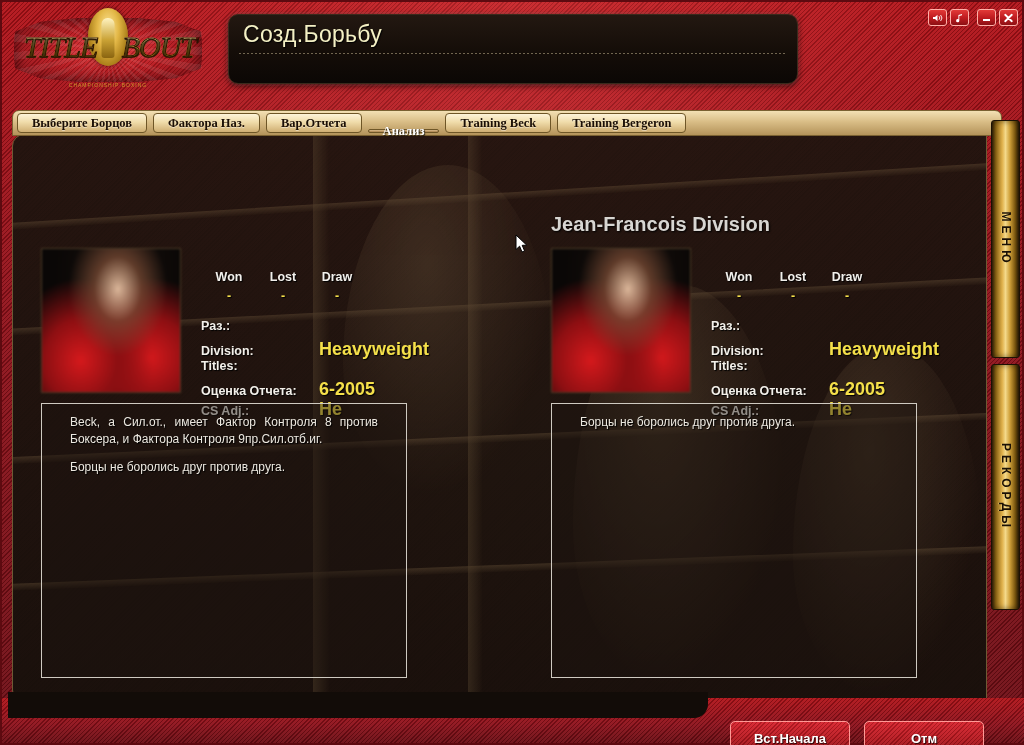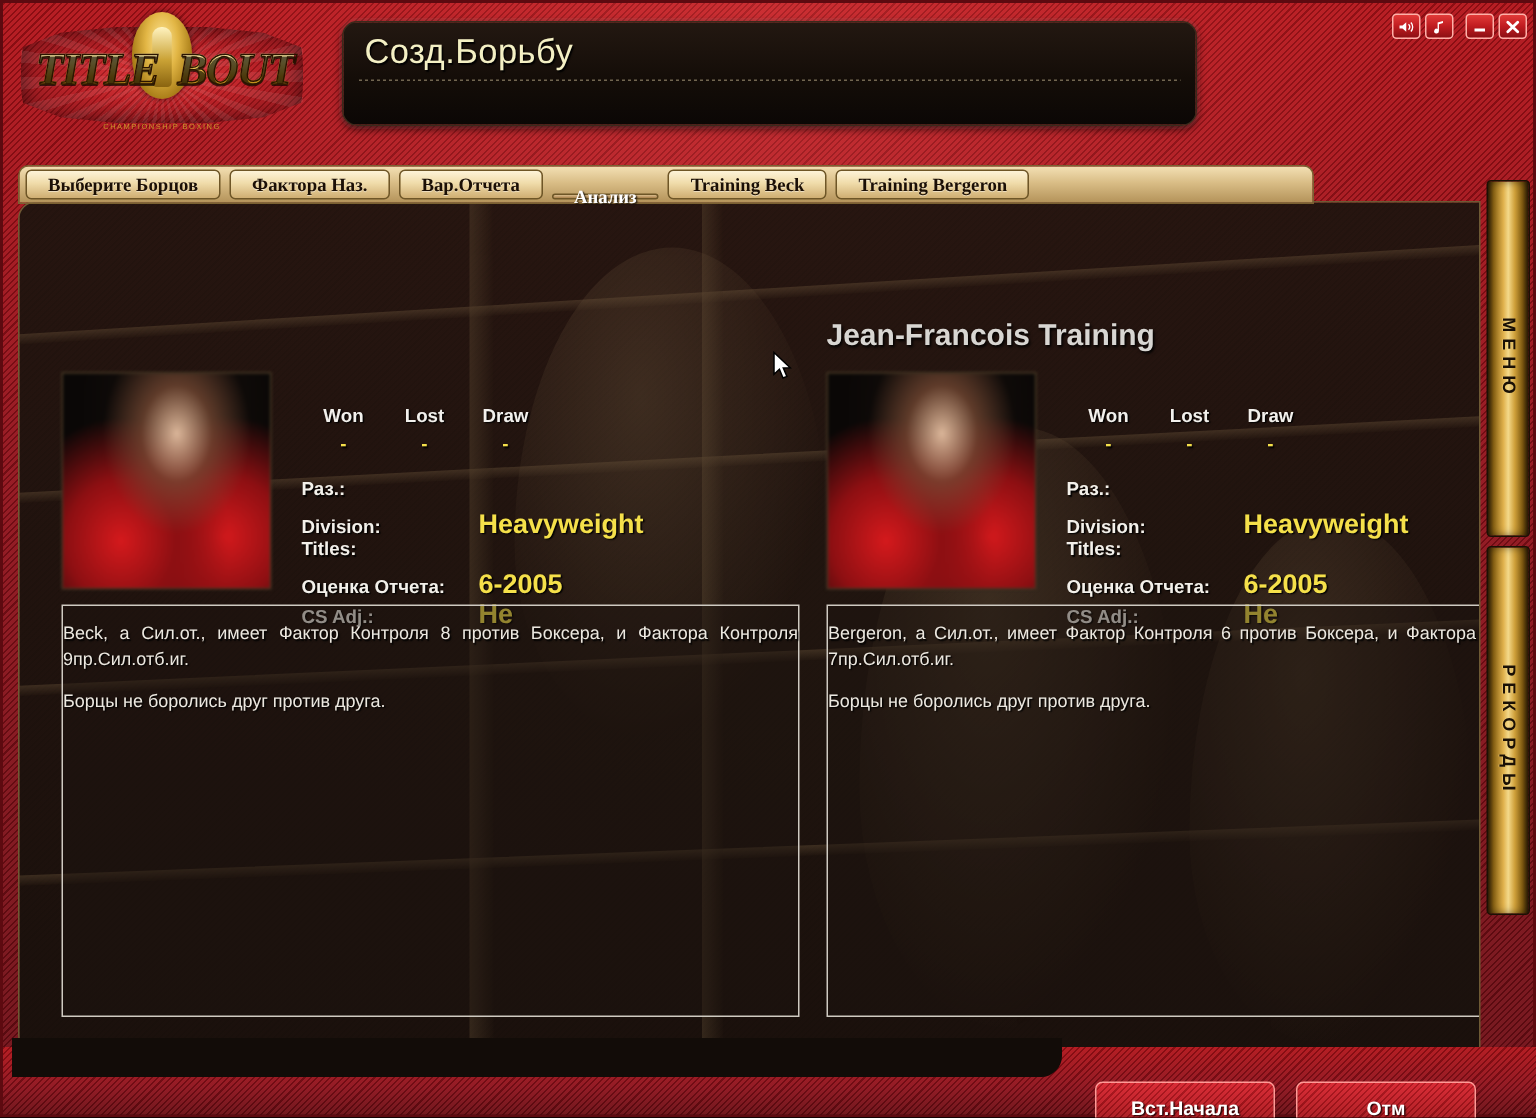--- a/index.html
+++ b/index.html
@@ -60,21 +60,21 @@
   }
   .belt-fig {
     position:absolute; left:50%; top:10px; transform:translateX(-50%);
     width:13px; height:40px;
     background: linear-gradient(180deg,#fff3c0,#caa235 55%,#8a6410);
     border-radius:6px 6px 3px 3px;
   }
   .logo-word {
     position:absolute; top:26px;
     font-family:"Liberation Serif", serif;
-    font-weight:bold; font-style:italic;
+    font-weight:normal; font-style:italic;
     font-size:30px; letter-spacing:-1px;
     background: linear-gradient(180deg,#fffbe4 0%, #ffe37a 35%, #d9a521 62%, #8c5f09 100%);
     -webkit-background-clip:text; background-clip:text; color:transparent;
     text-shadow: 0 1px 0 rgba(0,0,0,0.65);
     -webkit-text-stroke: 1px #2b1400;
   }
   .logo-word.left { left:14px; }
   .logo-word.right { right:10px; }
   .logo-sub {
     position:absolute; left:50%; transform:translateX(-50%);
@@ -115,21 +115,21 @@
     background: linear-gradient(180deg,#e23a38 0%, #c01c20 50%, #8d1014 100%);
     border:1px solid #ffb0a8;
     border-radius:3px;
     display:flex; align-items:center; justify-content:center;
     color:#fff; font-size:11px; line-height:1;
   }
   .wcbtn svg { display:block; }
 
   
   .tabstrip {
-    position:absolute; left:10px; top:108px; width:864px; height:26px;
+    position:absolute; left:10px; top:108px; width:990px; height:26px;
     z-index:6;
     display:flex; gap:6px; align-items:stretch;
     padding:2px 4px;
     background: linear-gradient(180deg, #f3e0b4 0%, #d9bd86 45%, #b4935a 100%);
     border:1px solid #7a6132;
     border-radius:7px 7px 0 0;
   }
   .tab {
     flex: 0 0 auto;
     display:flex; align-items:center; justify-content:center;
@@ -203,24 +203,24 @@
   .wld-cell.c2 { width:52px; }
   .wld-cell.c3 { width:56px; }
 
   .infolist { margin-top:16px; }
   .inforow { display:flex; align-items:baseline; height:20px; }
   .infolabel { color:#f3f0ea; font-size:12.5px; font-weight:bold; text-shadow:1px 1px 1px #000; }
   .inforow .infolabel { min-width:118px; }
   .infoval { color:#f5e04a; font-size:18px; font-weight:bold; text-shadow:1px 1px 1px #000; }
 
   .notebox {
-    position:absolute; left:0; top:268px; width:492px; height:275px;
+    position:absolute; left:0; top:268px; width:366px; height:275px;
     border:1px solid #cfcac1;
     background: rgba(28,21,15,0.45);
-    padding:10px 0;
+    padding:10px 28px;
   }
   .notepara {
     color:#ece8e0; font-size:12px; line-height:17px;
     text-align:justify;
     text-shadow:1px 1px 1px #000;
     margin-bottom:11px;
   }
   .notepara:last-child { text-align:left; margin-bottom:0; }
 
   
@@ -407,21 +407,21 @@
           </div>
         </div>
 
         <div class="notebox">
           <div class="notepara">Beck,  а  Сил.от., имеет Фактор Контроля 8 против Боксера, и Фактора Контроля 9пр.Сил.отб.иг.</div>
           <div class="notepara">Борцы не боролись друг против друга.</div>
         </div>
       </div>
 
       <div class="fighter right">
-        <div class="fname">Jean-Francois Training</div>
+        <div class="fname">Jean-Francois Division</div>
         <div class="photo"></div>
 
         <div class="stats">
           <div class="wld-row">
             <div class="wld-cell c1">
                 <div class="wld-head">Won</div>
               </div>
             <div class="wld-cell c2">
                 <div class="wld-head">Lost</div>
               </div>
@@ -459,21 +459,20 @@
               <span class="infoval">6-2005</span>
             </div>
             <div class="inforow">
               <span class="infolabel">CS Adj.:</span>
               <span class="infoval">Не</span>
             </div>
           </div>
         </div>
 
         <div class="notebox">
-          <div class="notepara">Bergeron,  а  Сил.от.,  имеет  Фактор  Контроля  6  против Боксера, и Фактора Контроля 7пр.Сил.отб.иг.</div>
           <div class="notepara">Борцы не боролись друг против друга.</div>
         </div>
       </div>
 
     </div>
   </div>
 
   <div class="siderail">
     <div class="railseg top">
       <div class="railtext">МЕНЮ</div>

